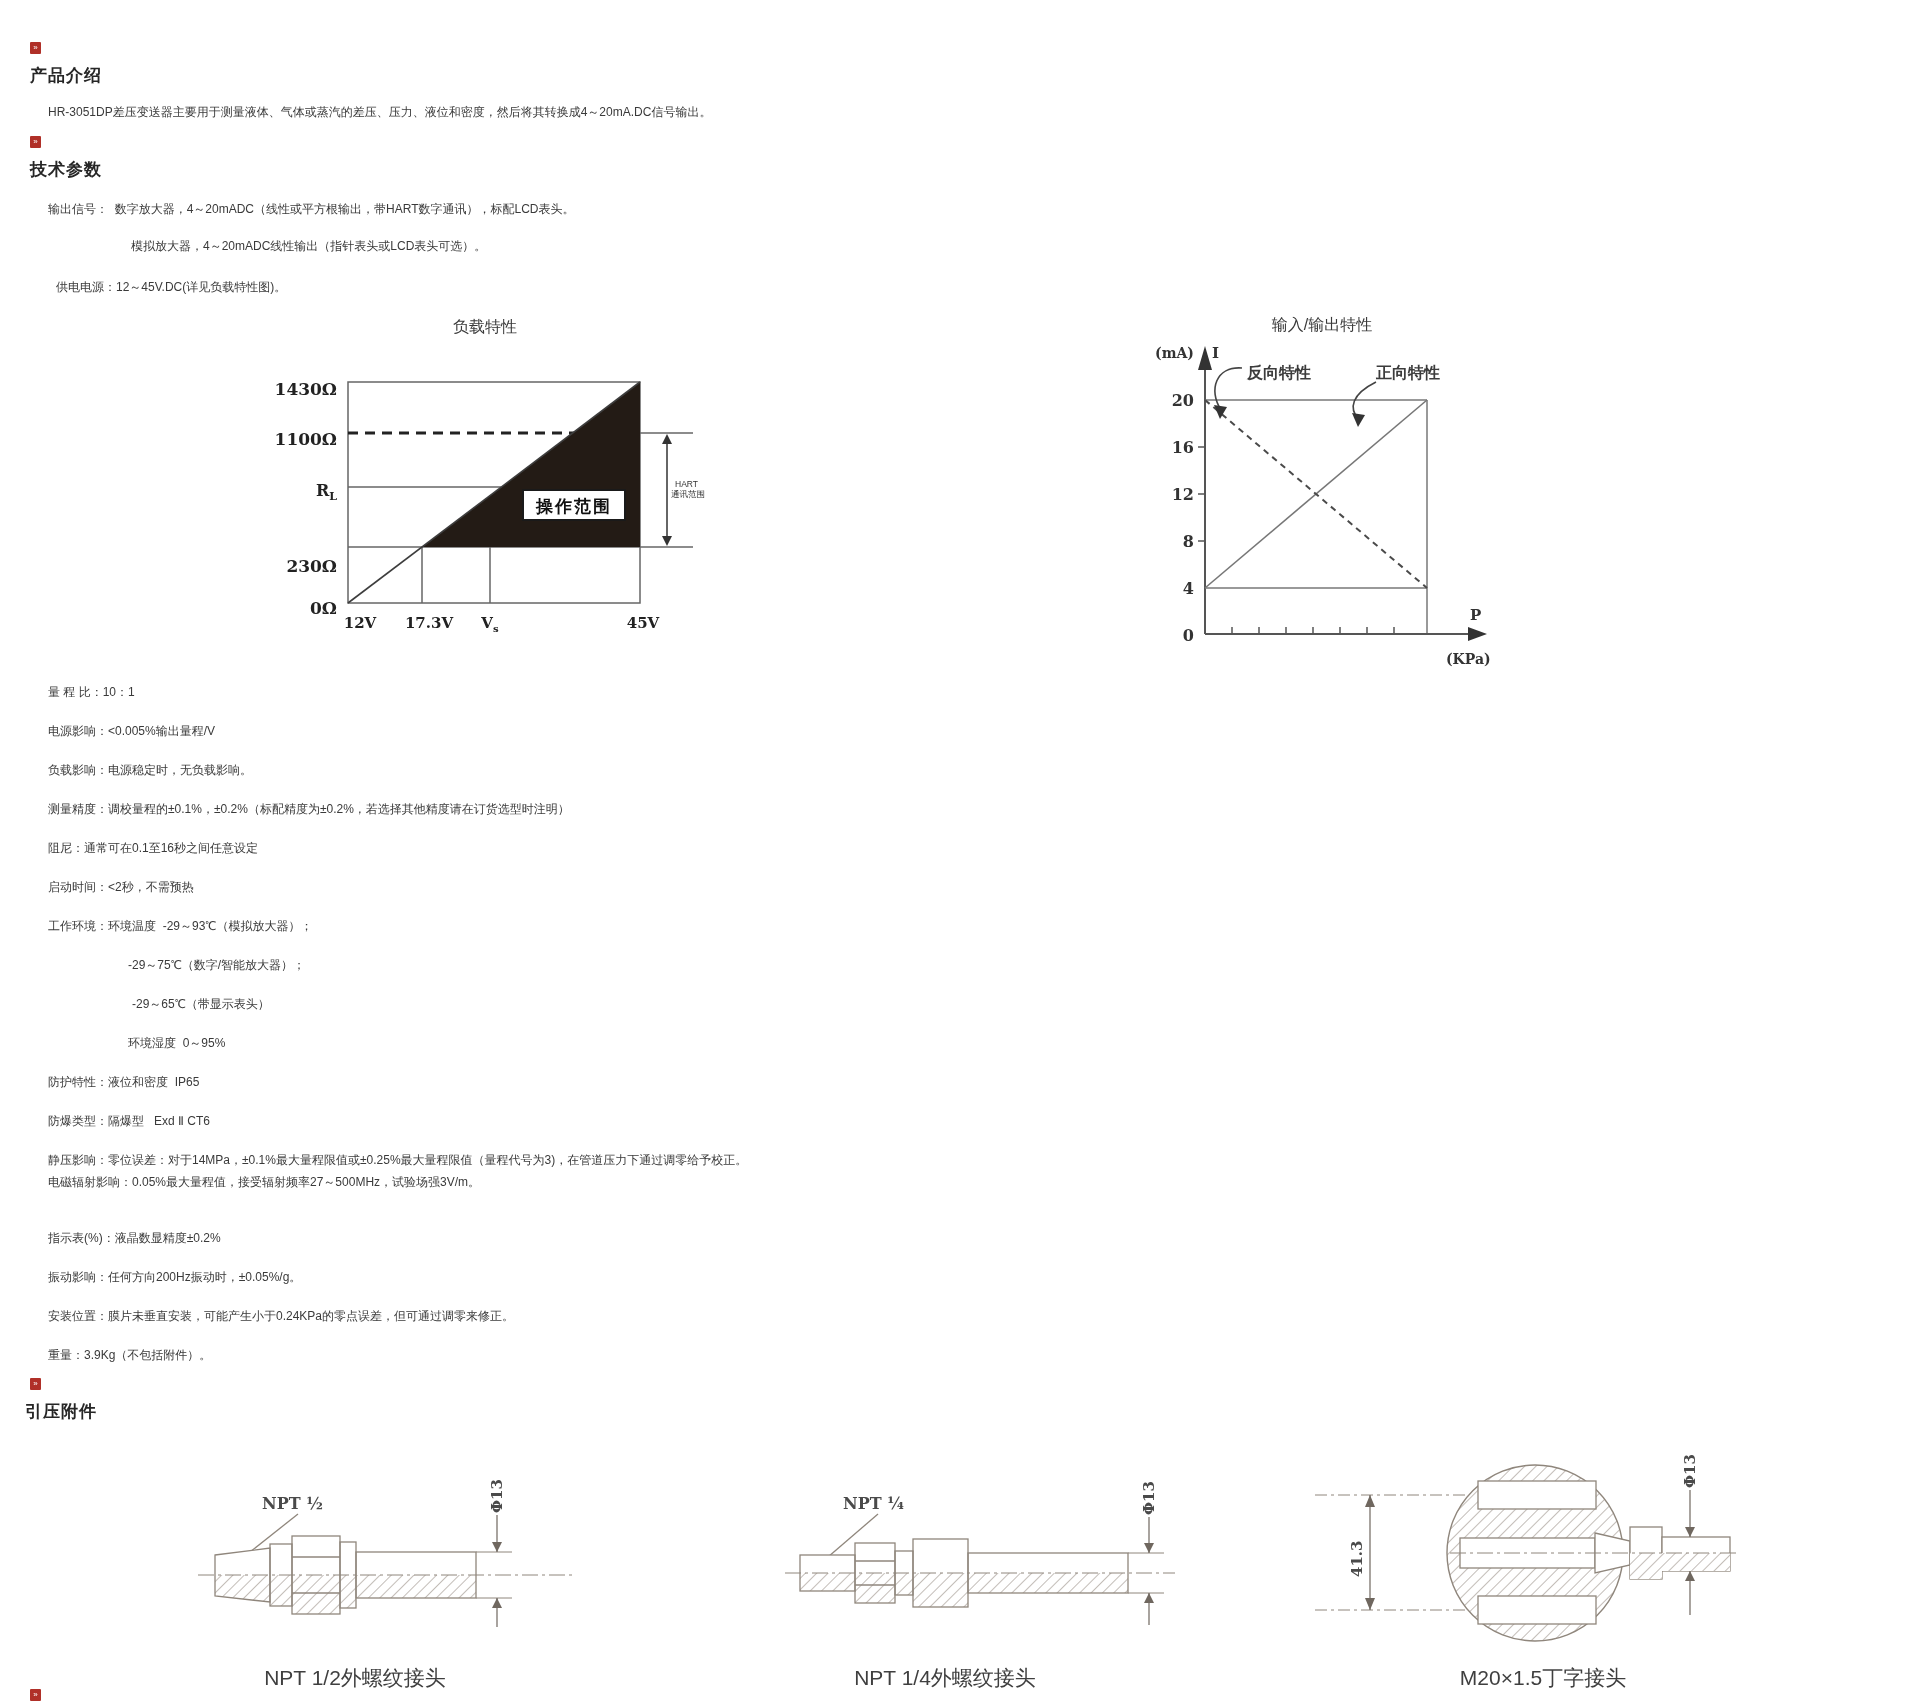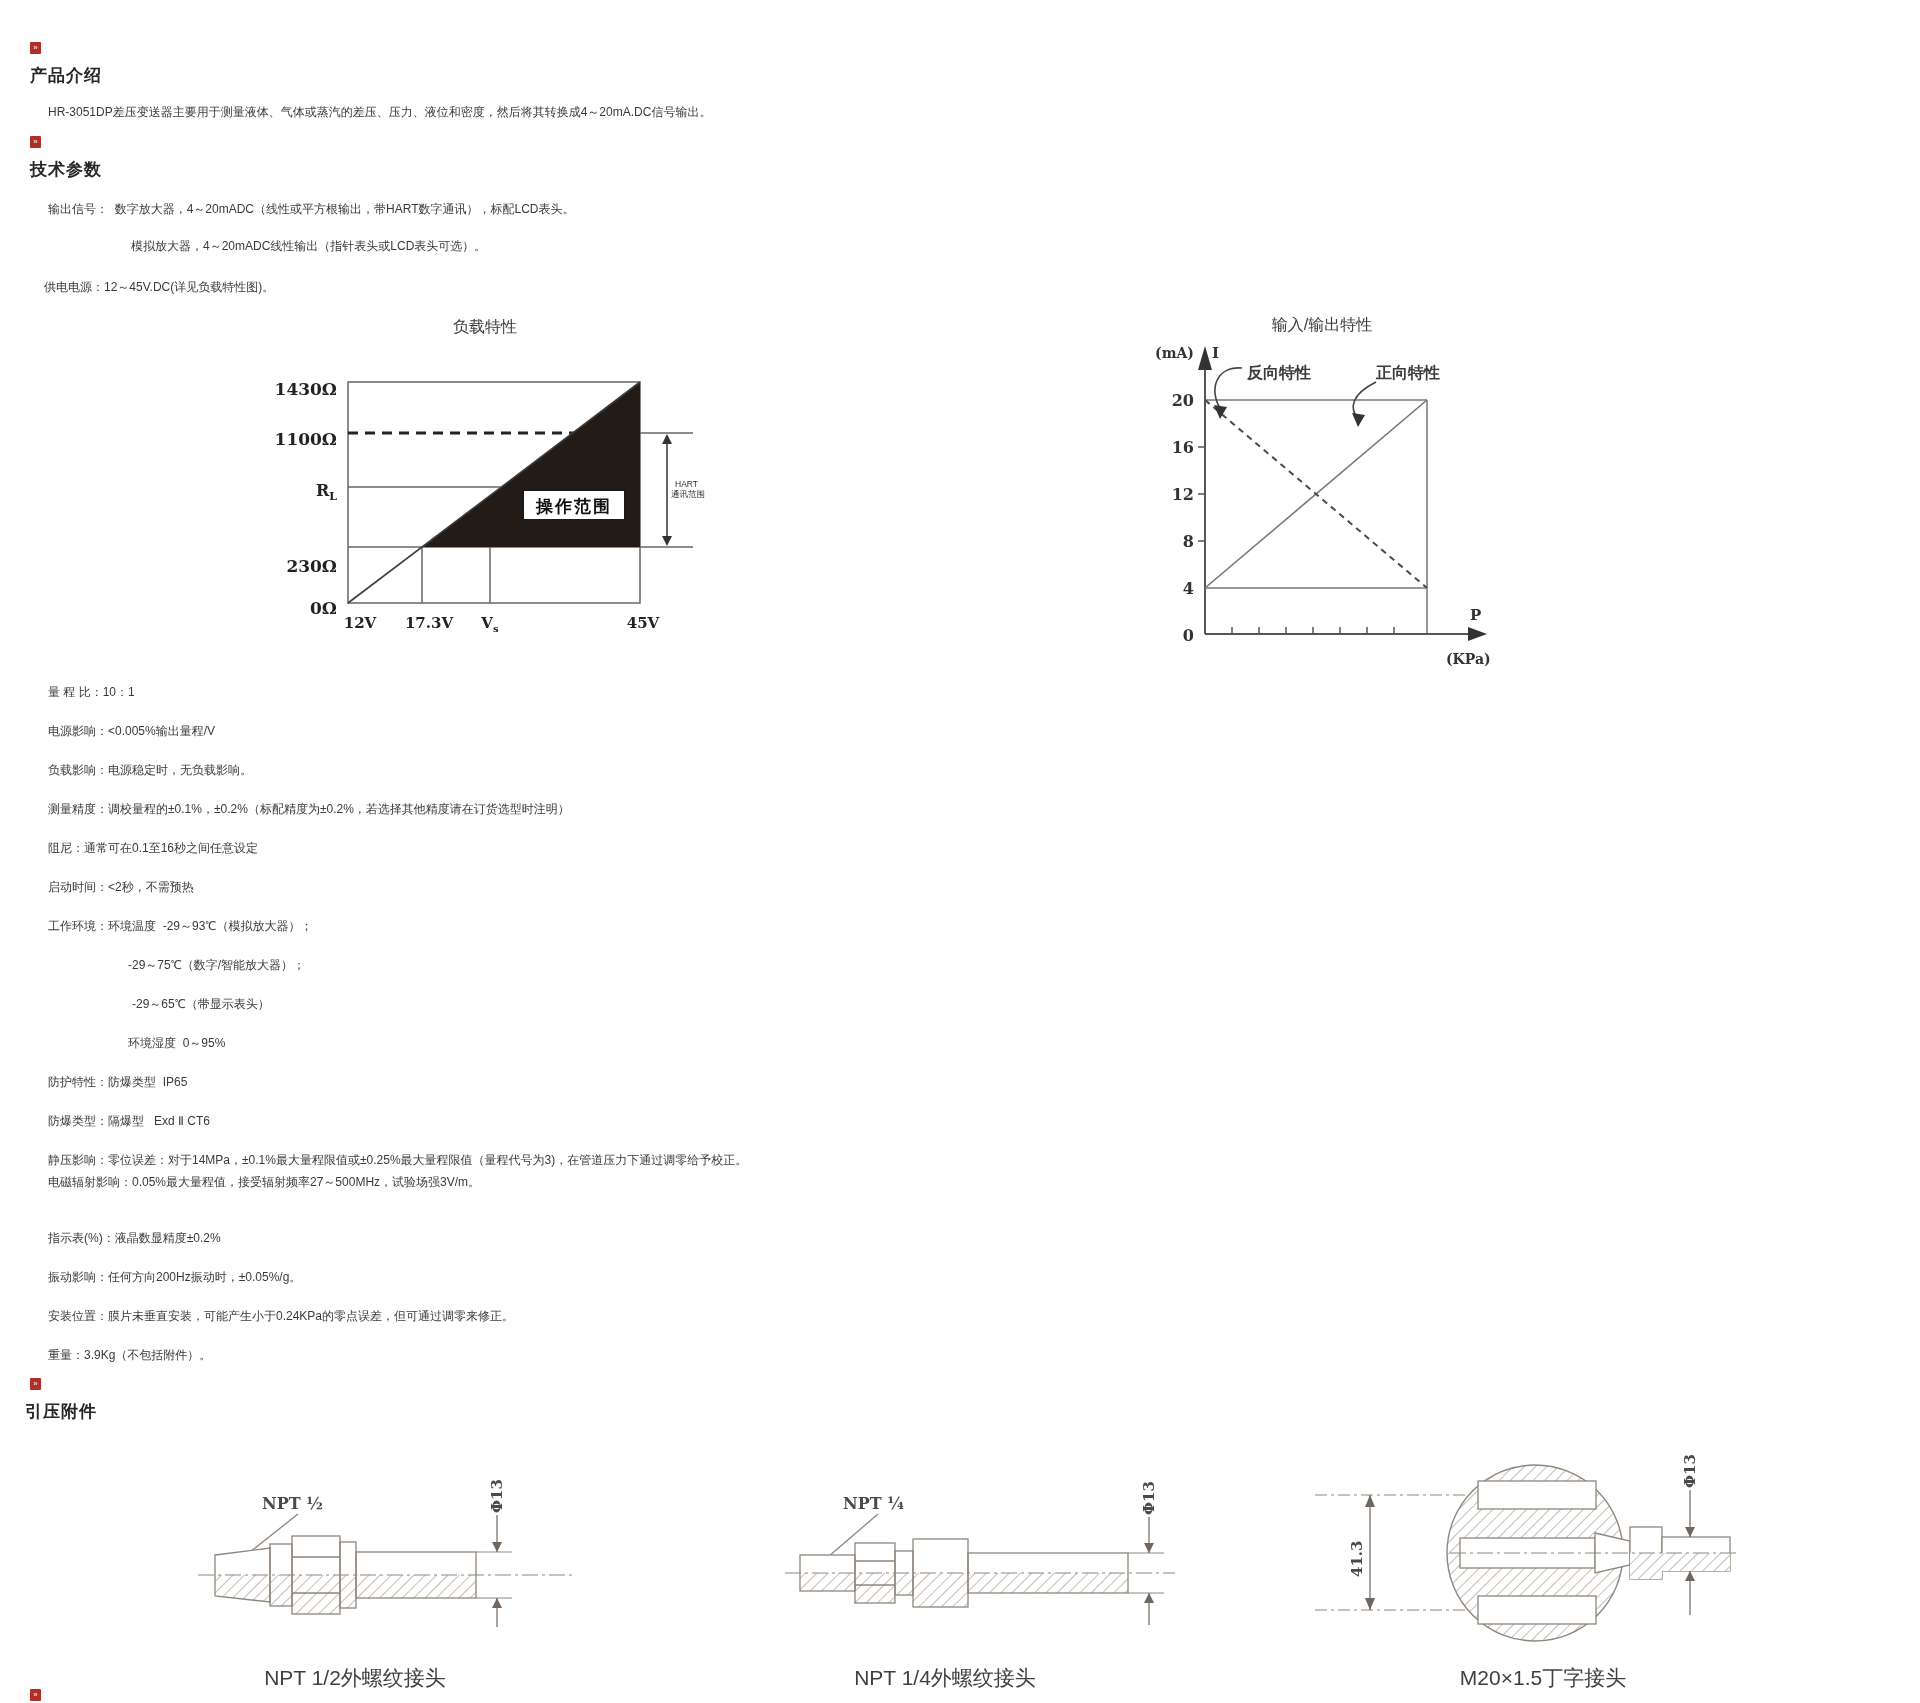--- a/index.html
+++ b/index.html
@@ -23,21 +23,21 @@
 
 <div class="bullet" style="left:30px;top:42px">»</div>
 <div class="hd" style="left:30px;top:64px">产品介绍</div>
 <div class="ln" style="left:48px;top:104px">HR-3051DP差压变送器主要用于测量液体、气体或蒸汽的差压、压力、液位和密度，然后将其转换成4～20mA.DC信号输出。</div>
 
 <div class="bullet" style="left:30px;top:136px">»</div>
 <div class="hd" style="left:30px;top:158px">技术参数</div>
 
 <div class="ln" style="left:48px;top:201px">输出信号：  数字放大器，4～20mADC（线性或平方根输出，带HART数字通讯），标配LCD表头。</div>
 <div class="ln" style="left:131px;top:238px">模拟放大器，4～20mADC线性输出（指针表头或LCD表头可选）。</div>
-<div class="ln" style="left:44px;top:279px">供电电源：12～45V.DC(详见负载特性图)。</div>
+<div class="ln" style="left:56px;top:279px">供电电源：12～45V.DC(详见负载特性图)。</div>
 
 <svg style="left:185px;top:300px" width="545" height="345" viewBox="0 0 545 345">
   <text x="300" y="32" text-anchor="middle" font-size="16" fill="#3a3a3a">负载特性</text>
   <rect x="163" y="82" width="292" height="221" fill="none" stroke="#666" stroke-width="1.5"></rect>
   <line x1="163" y1="133" x2="455" y2="133" stroke="#222" stroke-width="3" stroke-dasharray="10 7"></line>
   <line x1="163" y1="187" x2="316" y2="187" stroke="#666" stroke-width="1.5"></line>
   <line x1="163" y1="247" x2="455" y2="247" stroke="#666" stroke-width="1.5"></line>
   <line x1="237" y1="247" x2="237" y2="303" stroke="#666" stroke-width="1.5"></line>
   <line x1="305" y1="247" x2="305" y2="303" stroke="#666" stroke-width="1.5"></line>
   <polygon points="237,247 455,82 455,247" fill="#231b15"></polygon>
@@ -104,21 +104,21 @@
 <div class="ln" style="left:48px;top:684px">量 程 比：10：1</div>
 <div class="ln" style="left:48px;top:723px">电源影响：&lt;0.005%输出量程/V</div>
 <div class="ln" style="left:48px;top:762px">负载影响：电源稳定时，无负载影响。</div>
 <div class="ln" style="left:48px;top:801px">测量精度：调校量程的±0.1%，±0.2%（标配精度为±0.2%，若选择其他精度请在订货选型时注明）</div>
 <div class="ln" style="left:48px;top:840px">阻尼：通常可在0.1至16秒之间任意设定</div>
 <div class="ln" style="left:48px;top:879px">启动时间：&lt;2秒，不需预热</div>
 <div class="ln" style="left:48px;top:918px">工作环境：环境温度  -29～93℃（模拟放大器）；</div>
 <div class="ln" style="left:128px;top:957px">-29～75℃（数字/智能放大器）；</div>
 <div class="ln" style="left:132px;top:996px">-29～65℃（带显示表头）</div>
 <div class="ln" style="left:128px;top:1035px">环境湿度  0～95%</div>
-<div class="ln" style="left:48px;top:1074px">防护特性：防爆类型  IP65</div>
+<div class="ln" style="left:48px;top:1074px">防护特性：液位和密度  IP65</div>
 <div class="ln" style="left:48px;top:1113px">防爆类型：隔爆型   Exd Ⅱ CT6</div>
 <div class="ln" style="left:48px;top:1152px">静压影响：零位误差：对于14MPa，±0.1%最大量程限值或±0.25%最大量程限值（量程代号为3)，在管道压力下通过调零给予校正。</div>
 <div class="ln" style="left:48px;top:1174px">电磁辐射影响：0.05%最大量程值，接受辐射频率27～500MHz，试验场强3V/m。</div>
 <div class="ln" style="left:48px;top:1230px">指示表(%)：液晶数显精度±0.2%</div>
 <div class="ln" style="left:48px;top:1269px">振动影响：任何方向200Hz振动时，±0.05%/g。</div>
 <div class="ln" style="left:48px;top:1308px">安装位置：膜片未垂直安装，可能产生小于0.24KPa的零点误差，但可通过调零来修正。</div>
 <div class="ln" style="left:48px;top:1347px">重量：3.9Kg（不包括附件）。</div>
 
 <div class="bullet" style="left:30px;top:1378px">»</div>
 <div class="hd" style="left:25px;top:1400px">引压附件</div>

